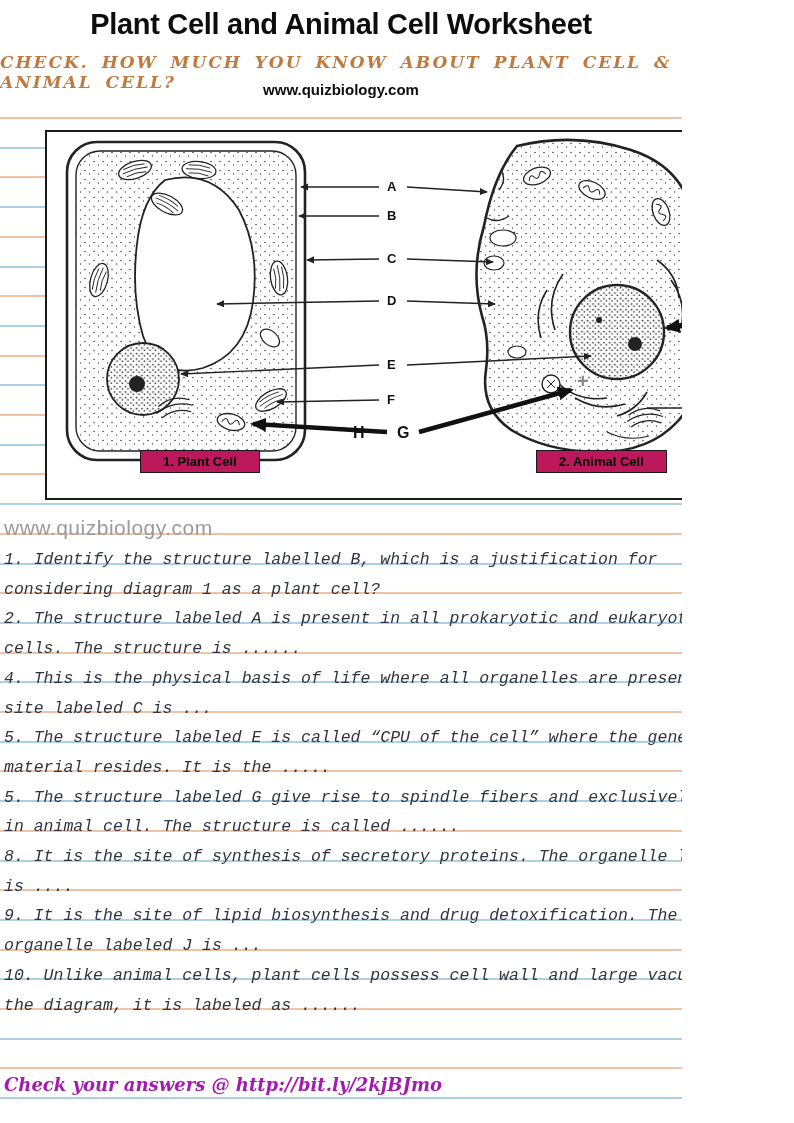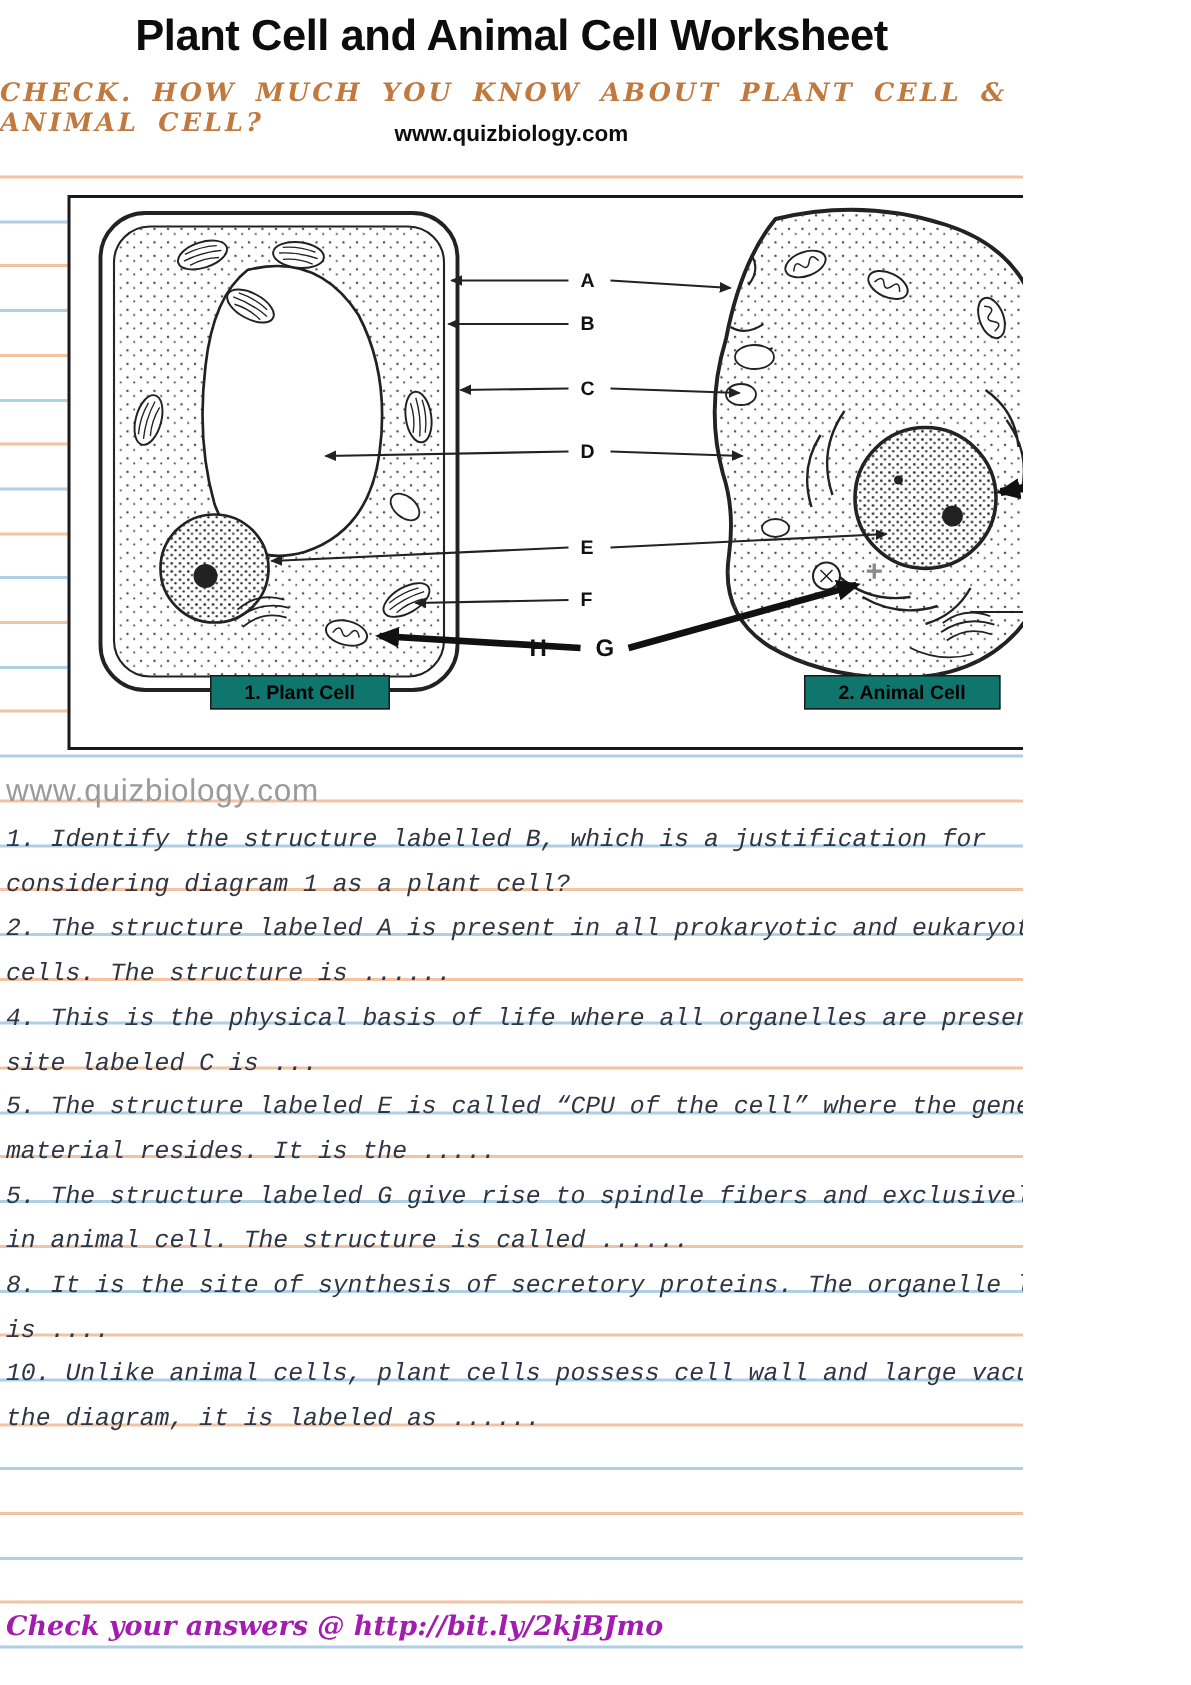--- a/index.html
+++ b/index.html
@@ -32,21 +32,21 @@
     background:#fff; border:2px solid #1a1a1a; z-index:2;
   }
   .diagram-box svg { position:absolute; left:0; top:0; }
   .lbl {
     position:absolute; font-size:13px; font-weight:bold; color:#111; z-index:4;
     font-family:"Liberation Sans", sans-serif;
   }
   .lblB { font-size:16px; }
   .plus-mark { position:absolute; font-size:20px; font-weight:bold; color:#8a8a8a; z-index:4; }
   .caption {
-    position:absolute; border:1.5px solid #1a1a1a; background:#0f766e;
+    position:absolute; border:1.5px solid #1a1a1a; background:#be185d;
     font-size:13px; font-weight:bold; padding:3px 22px; z-index:4; white-space:nowrap;
   }
   .caption-plant { left:93px; top:318px; }
   .caption-animal { left:489px; top:318px; }
 
   
   .watermark {
     position:absolute; top:516px; left:4px; font-size:21px; color:#9a9a9a;
     letter-spacing:0.5px; z-index:3;
   }
@@ -216,18 +216,19 @@
 
   <div class="watermark">www.quizbiology.com</div>
 
   <div class="questions">
     <p>1. Identify the structure labelled B, which is a justification for considering diagram 1 as a plant cell?</p>
     <p>2. The structure labeled A is present in all prokaryotic and eukaryotic cells. The structure is ......</p>
     <p>4. This is the physical basis of life where all organelles are present. The site labeled C is ...</p>
     <p>5. The structure labeled E is called “CPU of the cell” where the genetic material resides. It is the .....</p>
     <p>5. The structure labeled G give rise to spindle fibers and exclusively seen in animal cell. The structure is called ......</p>
     <p>8. It is the site of synthesis of secretory proteins. The organelle labeled I is ....</p>
+    <p>9. It is the site of lipid biosynthesis and drug detoxification. The organelle labeled J is ...</p>
     <p>10. Unlike animal cells, plant cells possess cell wall and large vacuole. In the diagram, it is labeled as ......</p>
   </div>
 
   <div class="footer-link">Check your answers @ http://bit.ly/2kjBJmo</div>
 
 </div>
 
 </body></html>

